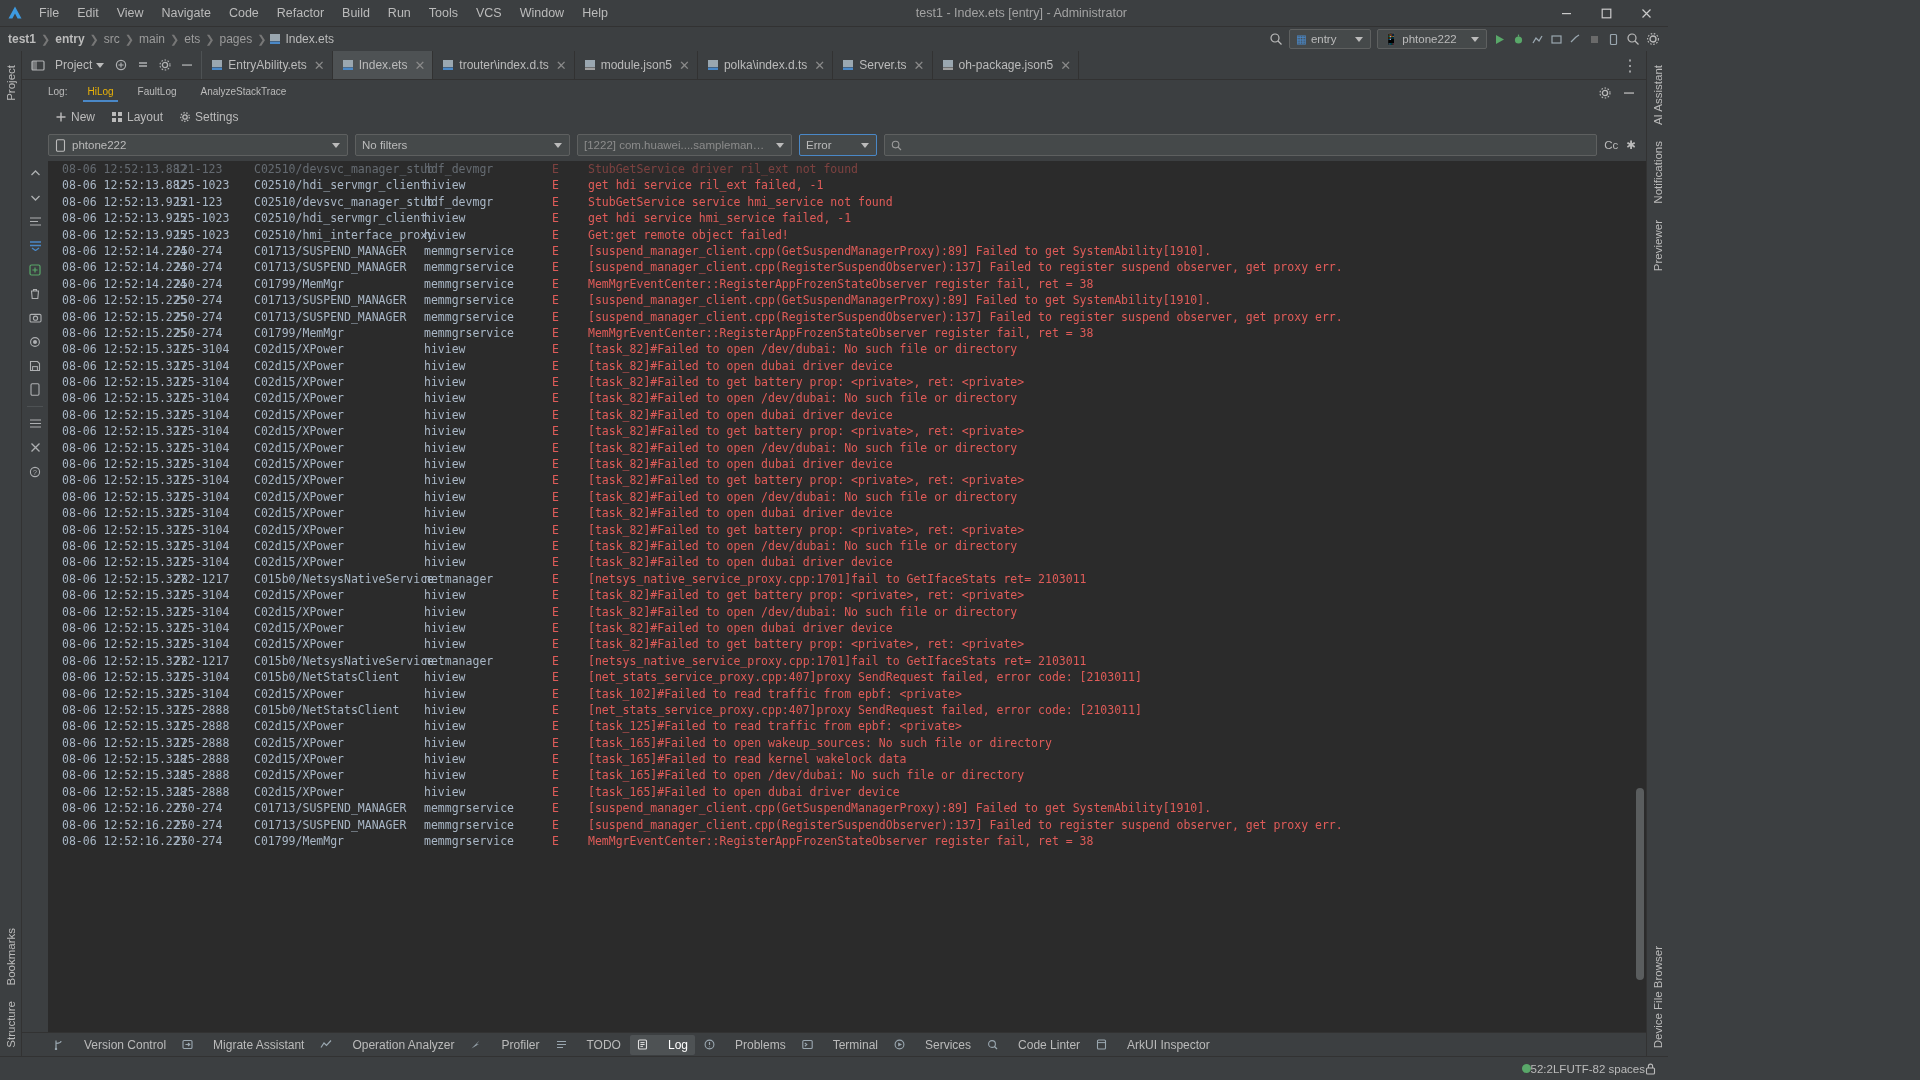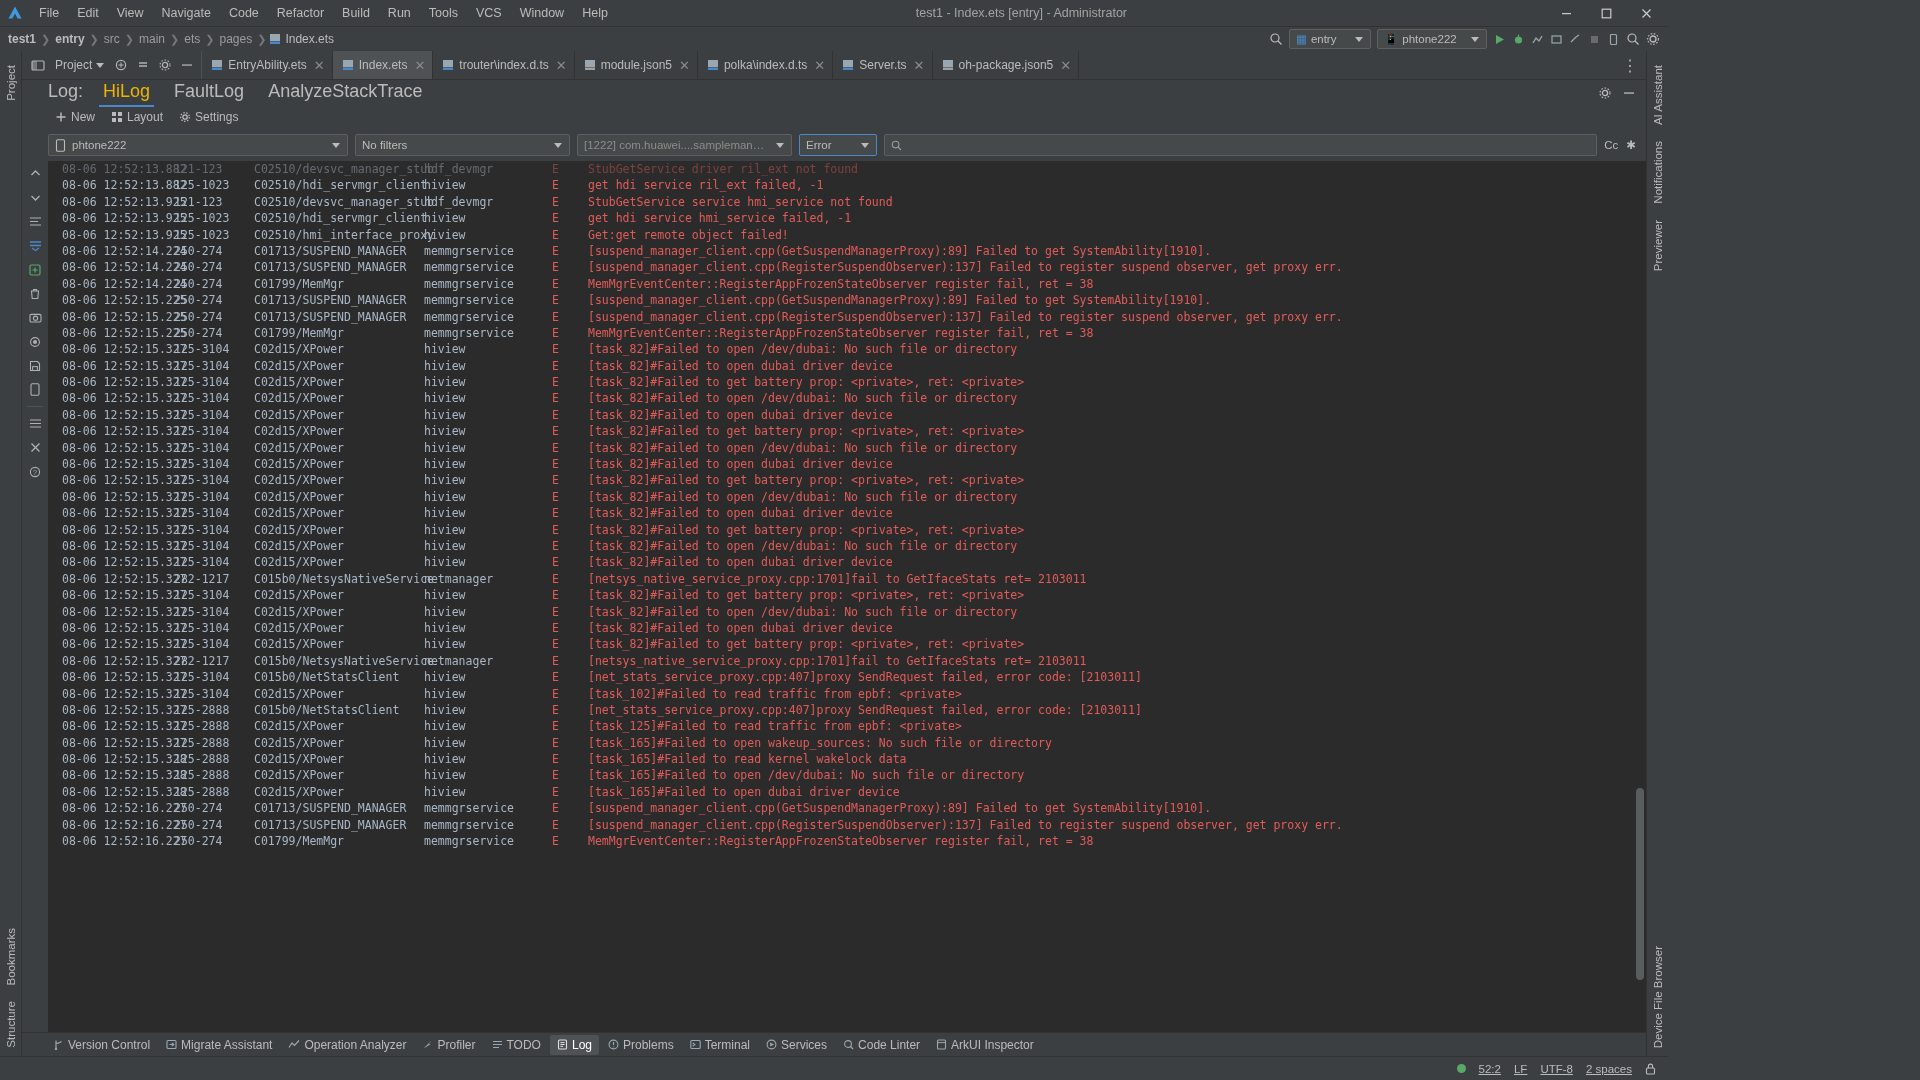--- a/index.html
+++ b/index.html
@@ -95,21 +95,21 @@
   .tab .tabclose { color: #8a8a8a; font-size: 13px; margin-left: 2px; }
   .tabs-right { display: flex; align-items: center; padding: 0 6px; gap: 6px; margin-left: auto; }
 
   
   .logpanel { flex: 1; display: flex; flex-direction: column; min-height: 0; background: #3c3f41; }
   .log-tabs-row {
     height: 25px; flex: 0 0 25px; display: flex; align-items: center;
     padding-left: 26px; gap: 0; position: relative;
   }
   .ltab {
-    font-size: 18px; color: #bbbbbb; padding: 3px 12px 5px 12px; position: relative; white-space: nowrap;
+    font-size: 10px; color: #bbbbbb; padding: 3px 12px 5px 12px; position: relative; white-space: nowrap;
   }
   .ltab.label { color: #bbbbbb; padding-left: 0; padding-right: 8px; }
   .ltab.active { color: #eab308; }
   .ltab.active::after {
     content: ""; position: absolute; left: 8px; right: 8px; bottom: 0; height: 2px; background: #4a88c7;
   }
   .log-tabs-right { margin-left: auto; display: flex; align-items: center; gap: 10px; padding-right: 10px; }
 
   .log-toolbar {
     height: 24px; flex: 0 0 24px; display: flex; align-items: center; gap: 2px;
@@ -170,30 +170,30 @@
   }
   .log-thumb {
     position: absolute; right: 2px; width: 8px; border-radius: 4px; background: #5a5d5e;
   }
 
   
   .bottombar {
     height: 24px; flex: 0 0 24px; background: #3c3f41; display: flex; align-items: center;
     padding-left: 24px; gap: 2px; border-top: 1px solid #323232; font-size: 12px;
   }
-  .btab { display: flex; align-items: center; gap: 4px; padding: 3px 7px; color: #bbbbbb; border-radius: 2px; white-space: nowrap;}
+  .btab { display: flex; align-items: center; gap: 20px; padding: 3px 7px; color: #bbbbbb; border-radius: 2px; white-space: nowrap;}
   .btab.active { background: #4e5254; color: #ffffff; }
 
   
   .statusbar {
     height: 24px; flex: 0 0 24px; background: #3c3f41; display: flex; align-items: center;
     border-top: 1px solid #323232; font-size: 11.5px; color: #bbbbbb; padding: 0 8px;
   }
   .sb-left { display: flex; align-items: center; gap: 8px; }
-  .sb-right { margin-left: auto; display: flex; align-items: center; gap: 13px; padding-right: 4px; text-decoration: underline; }
+  .sb-right { margin-left: auto; display: flex; align-items: center; padding-right: 4px; }
   .dot-green { width: 9px; height: 9px; border-radius: 50%; background: #59a869; display: inline-block; }
   svg { display: block; }
 </style>
 </head>
 <body>
 
 <div class="app">
 
   <div class="titlebar">
     <div class="logo">

